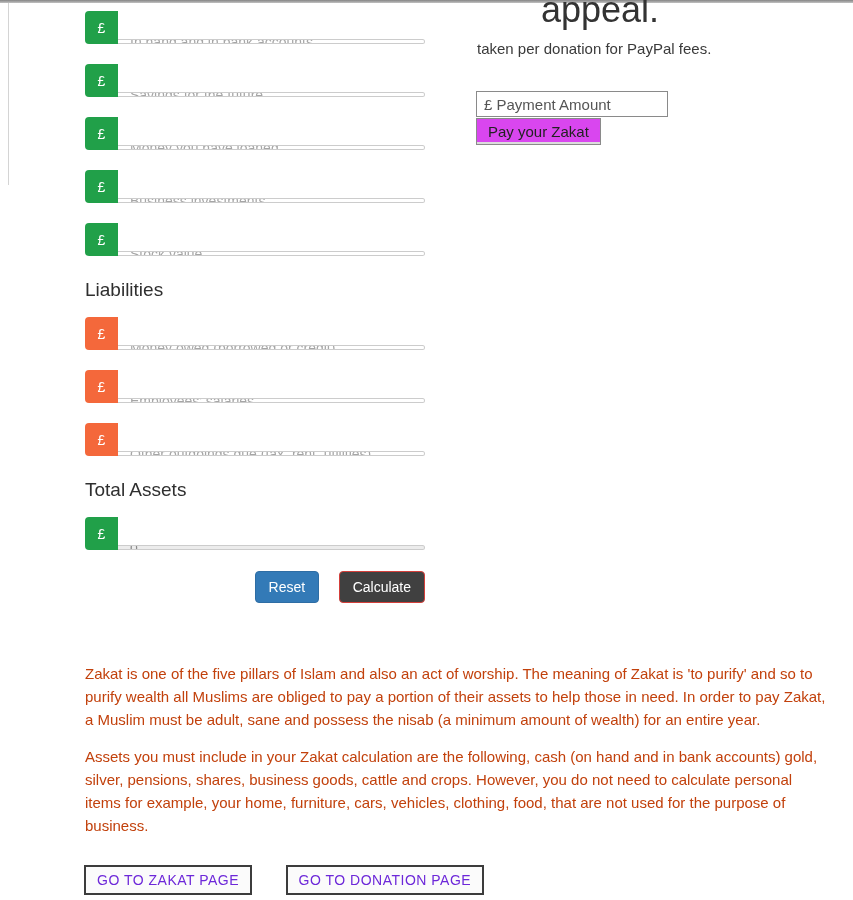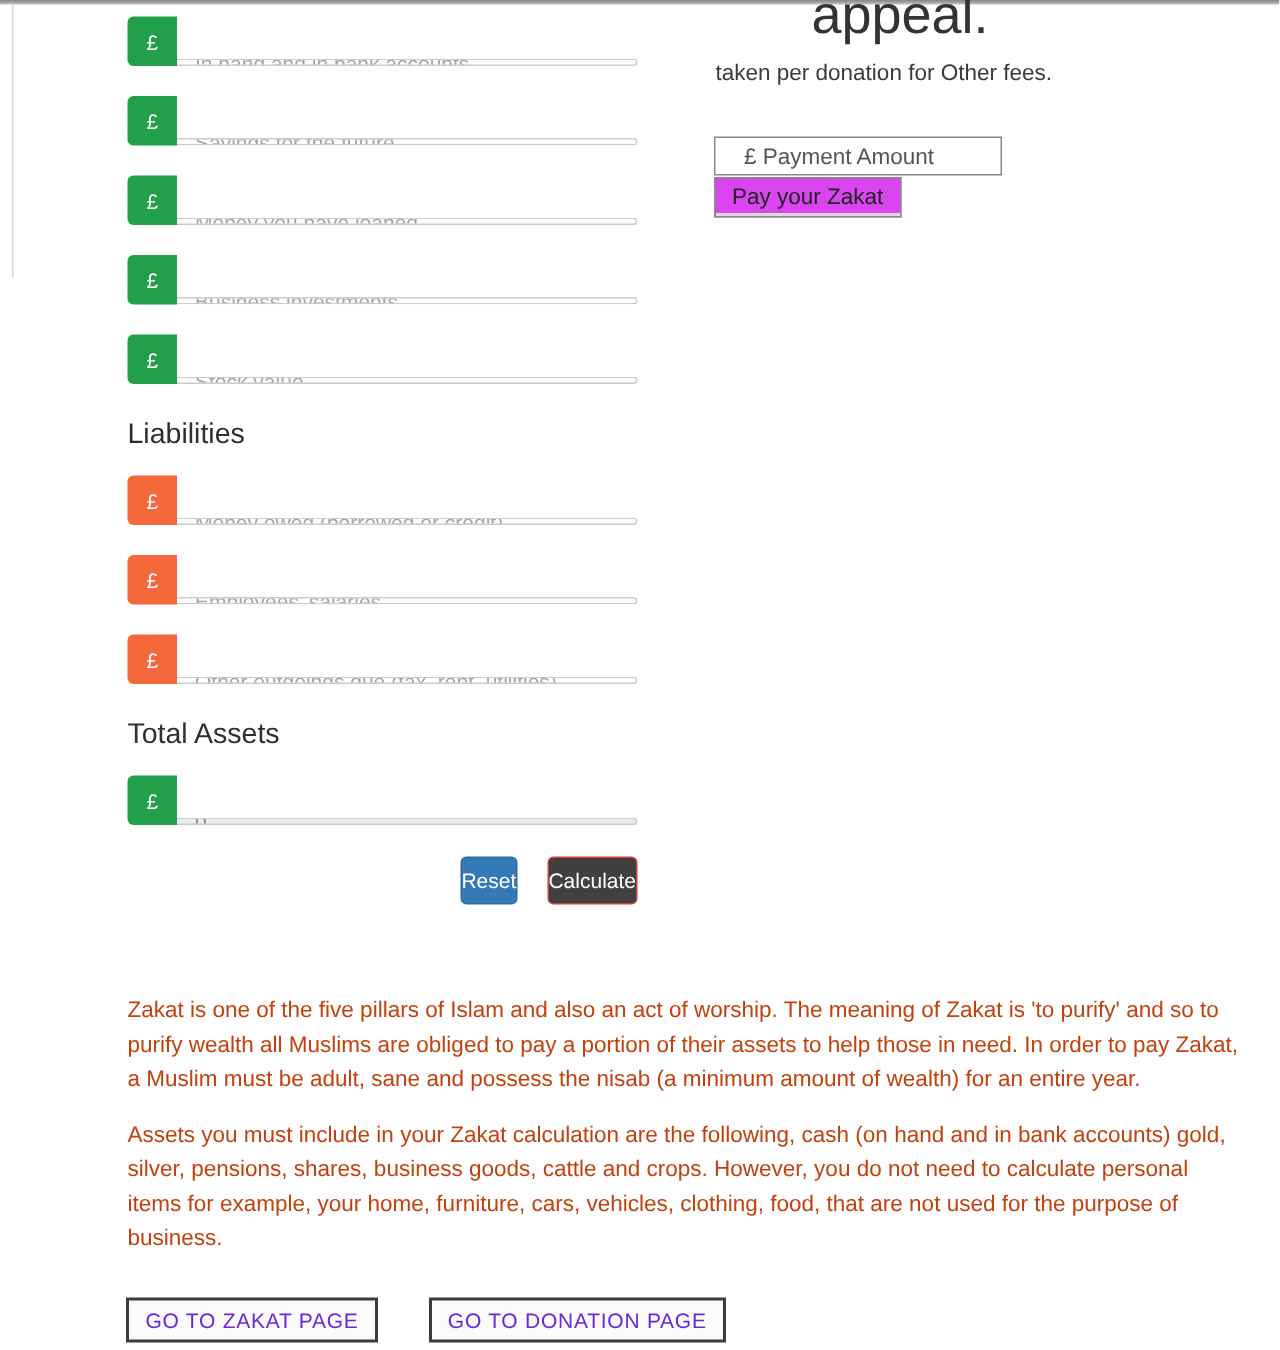--- a/index.html
+++ b/index.html
@@ -20,31 +20,31 @@
   .addon.green  { background:#21a049; }
   .addon.orange { background:#f4683b; }
   .igroup input { flex:1; min-width:0; border:1px solid #ccc; border-left:none;
     border-radius:0 4px 4px 0; padding:0 12px; font-size:14px; color:#555;
     outline:none; font-family:inherit; background:#fff;margin-top:28px; }
   .igroup input::placeholder { color:#a6a6a6; }
   .igroup input[disabled] { background:#ececec; color:#8a8a8a; }
   .section-heading { font-size:19px; font-weight:400; color:#2f2f2f; margin:23px 0 16px 0; }
   .btn-row { text-align:right; margin-top:21px; }
   .btn { display:inline-block; border-radius:4px; color:#fff; font-size:14px;
-    padding:7px 0; border:1px solid transparent; cursor:pointer; font-family:inherit; }
+    padding:7px 13px; border:1px solid transparent; cursor:pointer; font-family:inherit; }
   .btn-reset { background:#337ab7; border-color:#2e6da4; }
   .btn-calc  { background:#404040; border-color:#d43f3a; margin-left:15px; }
 
   
   .appeal { position:absolute; left:425px; top:-10px; width:350px; text-align:center;
     font-size:36px; line-height:40px; color:#333; font-weight:400; }
   .note { position:absolute; left:477px; top:38px; width:330px; font-size:15px;
     line-height:22px; color:#3a3a3a; }
   .payment-input { position:absolute; left:476px; top:91px; width:192px; height:26px;
-    border:1px solid #8a8a8a; font-size:15px; padding:0 19px; color:#a16207;
+    border:1px solid #8a8a8a; font-size:15px; padding:0 7px; color:#a16207;
     outline:none; font-family:inherit; }
   .payment-input::placeholder { color:#555; }
   .pay-btn { position:absolute; left:476px; top:118px; height:27px; padding:0 11px;
     background:#d946ef; border:1px solid #8a8a8a; box-shadow:inset 0 -2px 0 #dcdcdc;
     font-size:15px; color:#222; cursor:pointer; font-family:inherit; }
 
   
   .info { position:absolute; left:85px; top:662px; width:742px; font-size:15px;
     line-height:23px; color:#c2410c; }
   .info p { margin:0 0 14px 0; }
@@ -113,21 +113,21 @@
 
   <div class="btn-row">
     <button class="btn btn-reset">Reset</button>
     <button class="btn btn-calc">Calculate</button>
   </div>
 </div>
 
 <div class="appeal">appeal.</div>
 
 <div class="note">
-  <div>taken per donation for Other fees.</div>
+  <div>taken per donation for PayPal fees.</div>
 </div>
 
 <input type="text" class="payment-input" placeholder="£ Payment Amount" style="">
 
 <button class="pay-btn">Pay your Zakat</button>
 
 <div class="info">
   <p>Zakat is one of the five pillars of Islam and also an act of worship. The meaning of Zakat is 'to purify' and so to purify wealth all Muslims are obliged to pay a portion of their assets to help those in need. In order to pay Zakat, a Muslim must be adult, sane and possess the nisab (a minimum amount of wealth) for an entire year.</p>
   <p>Assets you must include in your Zakat calculation are the following, cash (on hand and in bank accounts) gold, silver, pensions, shares, business goods, cattle and crops. However, you do not need to calculate personal items for example, your home, furniture, cars, vehicles, clothing, food, that are not used for the purpose of business.</p>
 </div>

